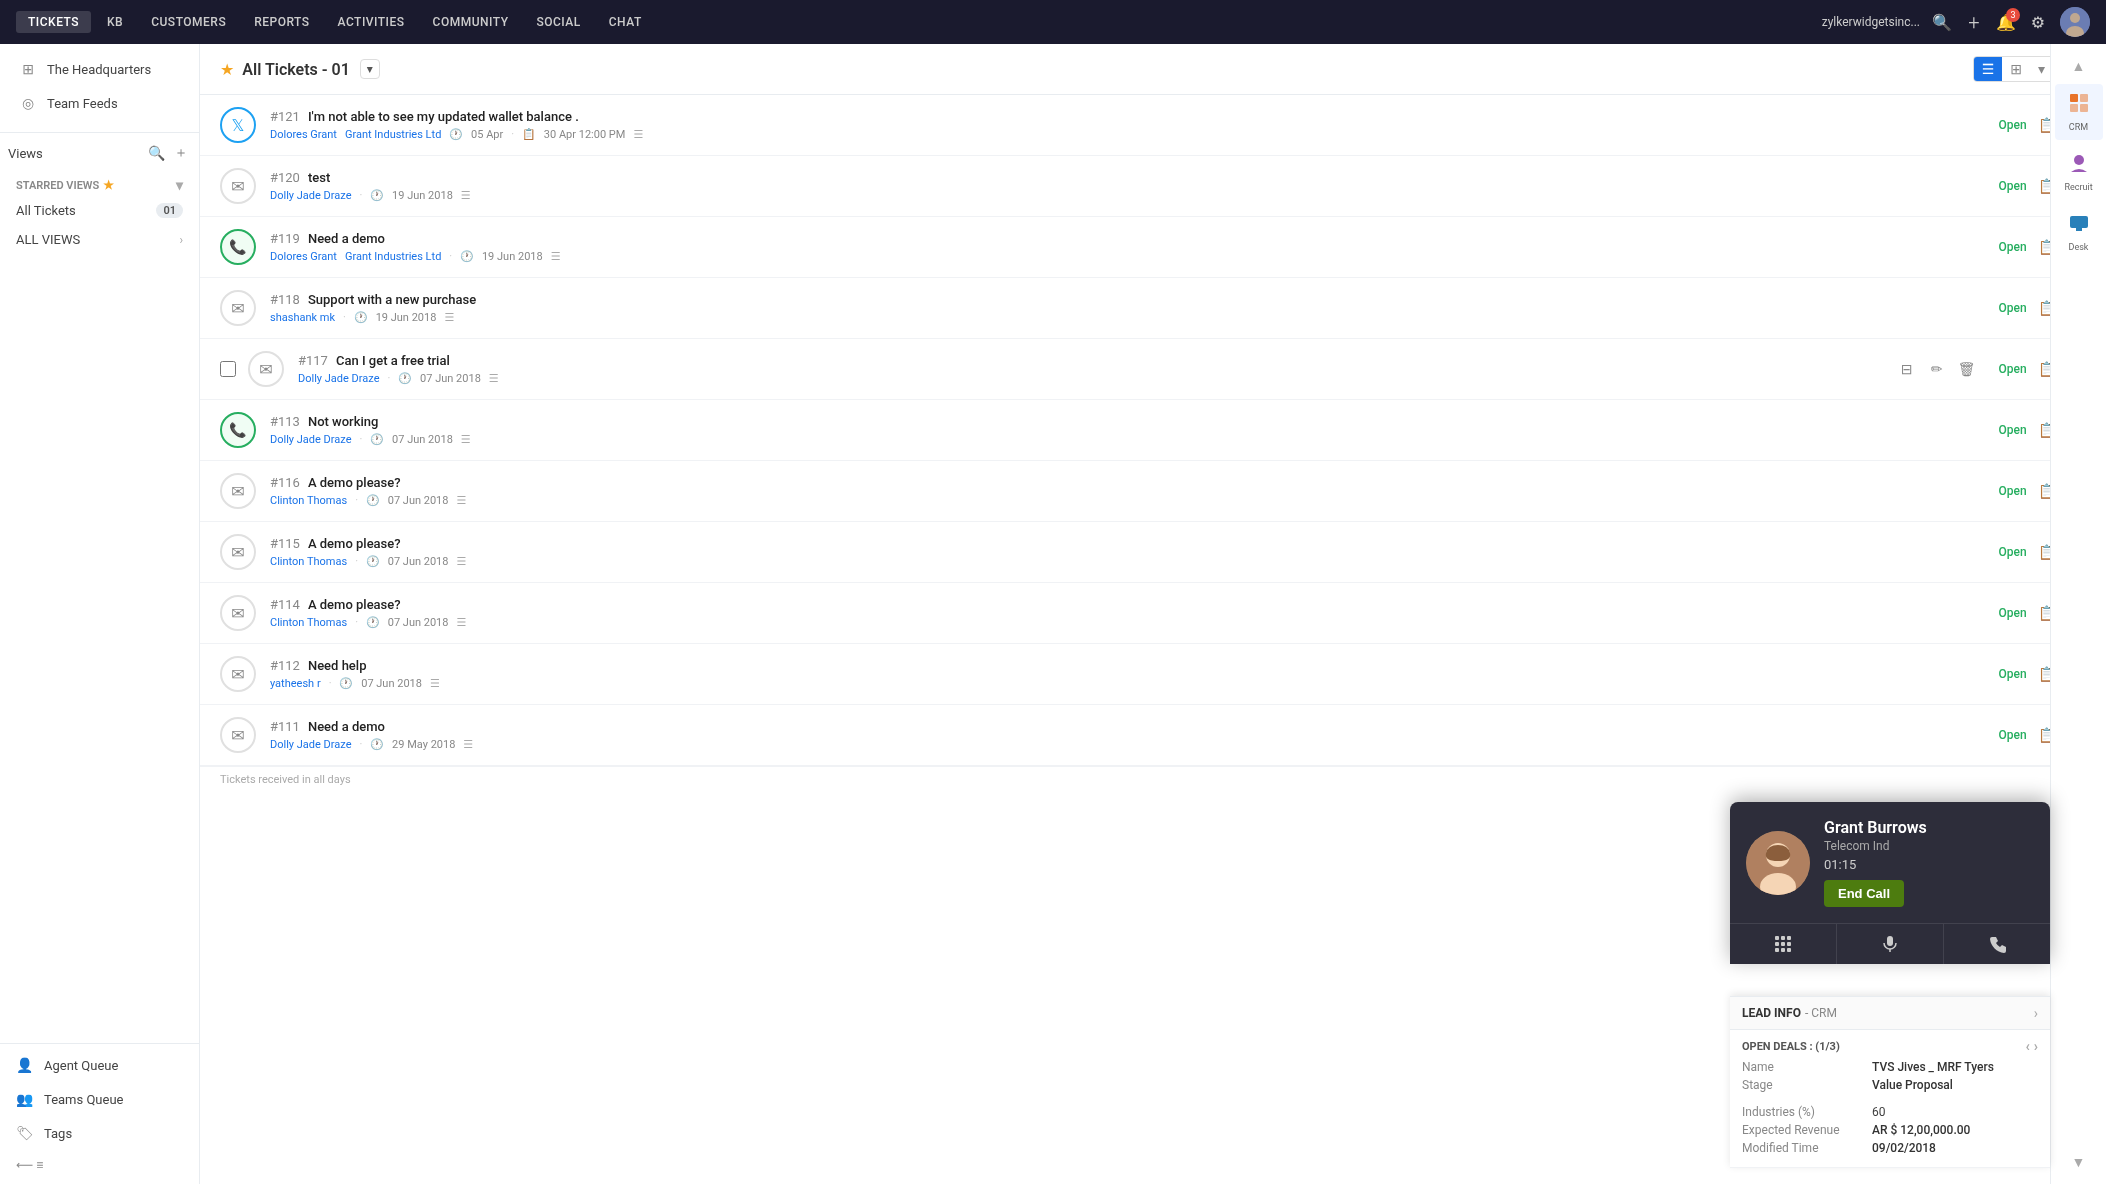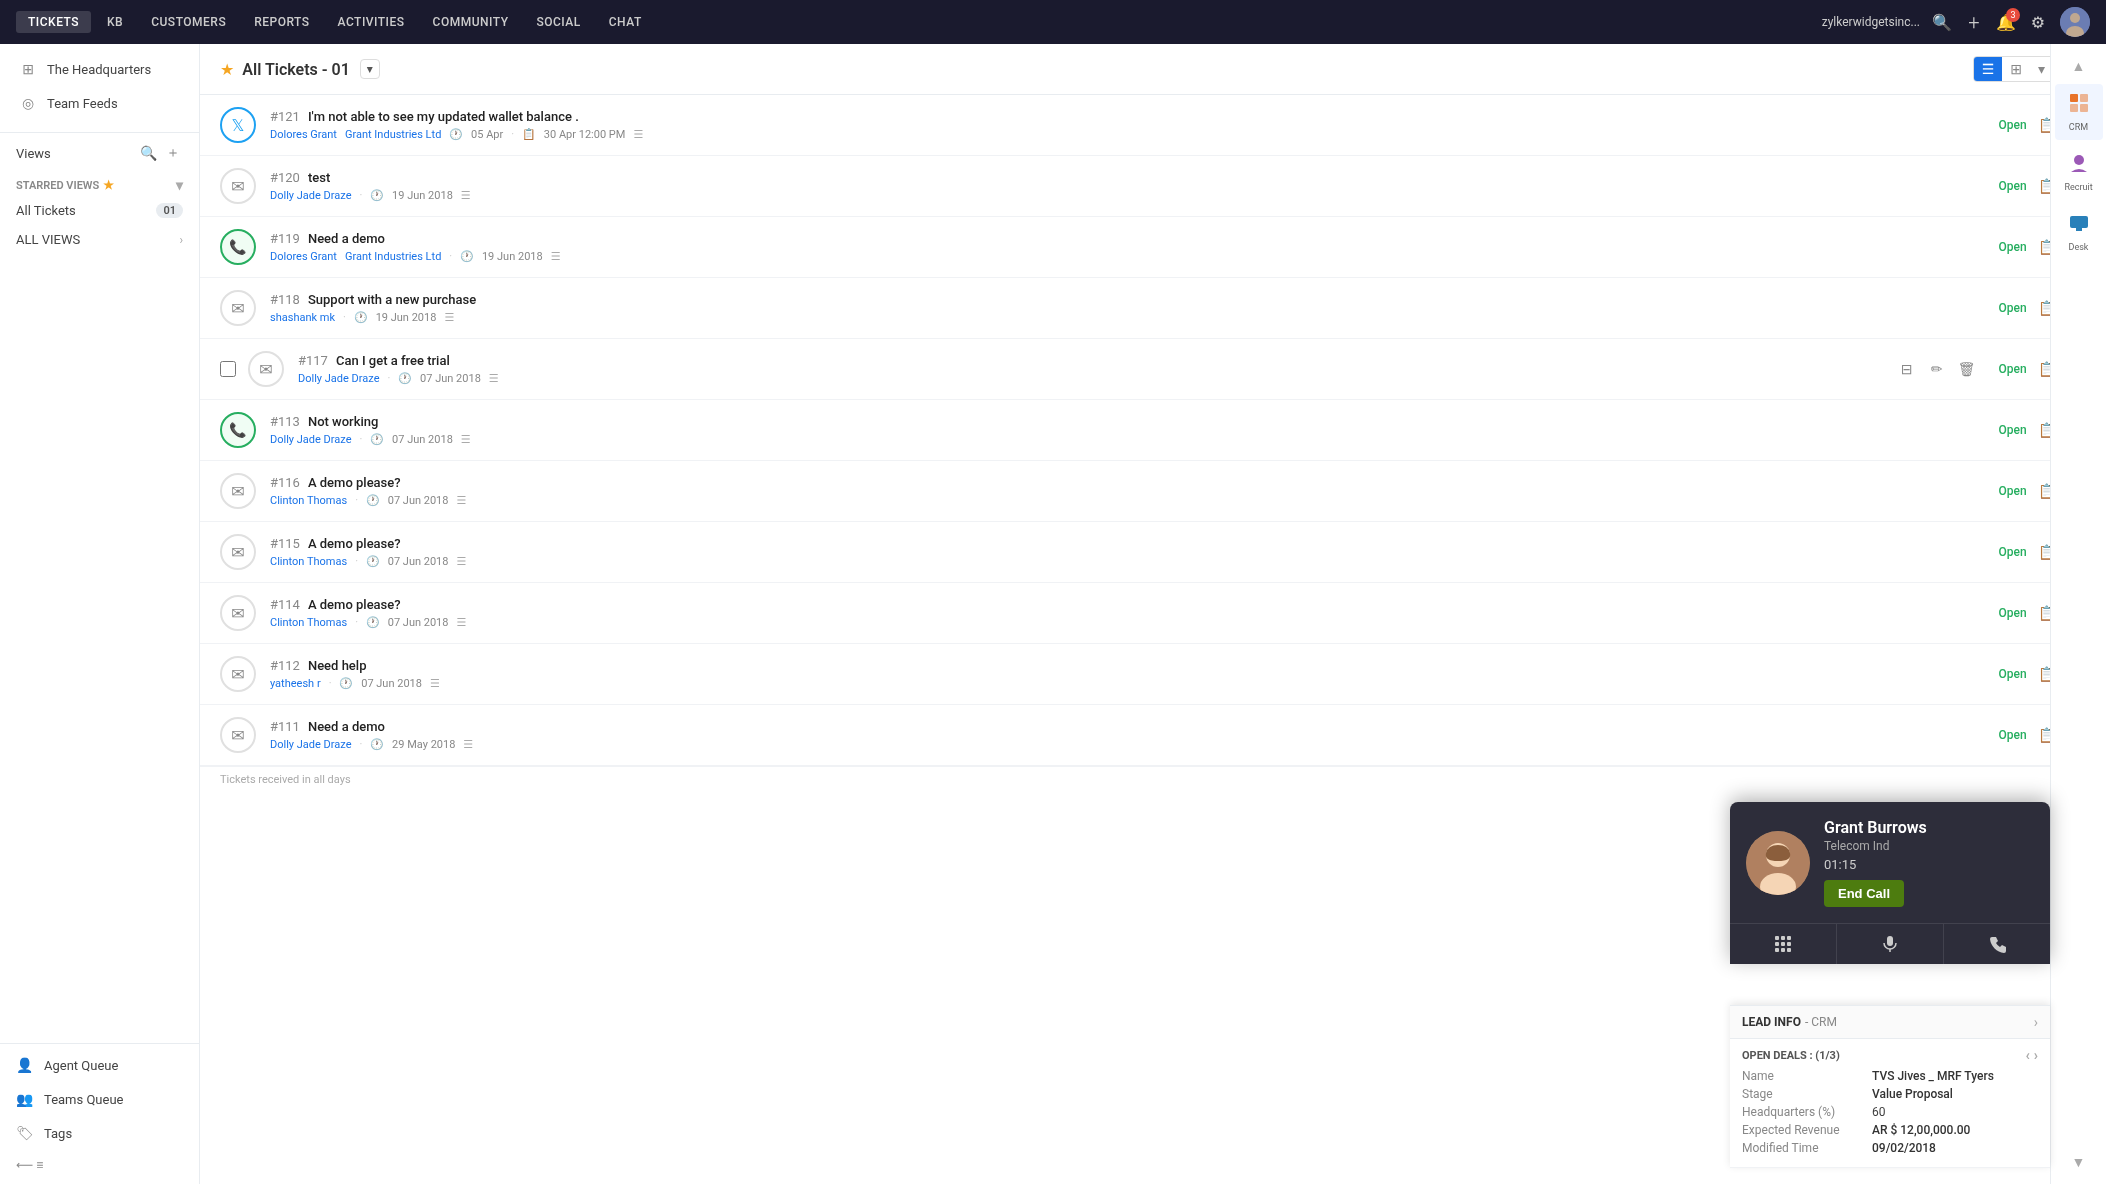--- a/index.html
+++ b/index.html
@@ -18,21 +18,21 @@
 
     
     .app-body { display: flex; height: calc(100vh - 44px); }
 
     
     .sidebar { width: 200px; background: #fff; border-right: 1px solid #e8ecf0; display: flex; flex-direction: column; flex-shrink: 0; }
     .sidebar-top { padding: 8px 0; }
     .sidebar-item { display: flex; align-items: center; gap: 10px; padding: 8px 16px; cursor: pointer; color: #444; font-size: 13px; border-left: 3px solid transparent; }
     .sidebar-item-icon { width: 18px; height: 18px; display: flex; align-items: center; justify-content: center; color: #888; font-size: 14px; }
     .sidebar-divider { border: none; border-top: 1px solid #e8ecf0; margin: 4px 0; }
-    .views-header { display: flex; align-items: center; padding: 6px 16px; gap: 16px; }
+    .views-header { display: flex; align-items: center; padding: 6px 8px; gap: 16px; }
     .views-label { font-size: 13px; color: #444; flex: 1; }
     .views-actions { display: flex; gap: 4px; }
     .icon-btn { width: 20px; height: 20px; display: flex; align-items: center; justify-content: center; cursor: pointer; color: #888; border-radius: 3px; font-size: 14px; }
     .starred-views { padding: 4px 0; }
     .starred-label { display: flex; align-items: center; gap: 4px; padding: 4px 16px; font-size: 11px; font-weight: 600; color: #888; text-transform: uppercase; }
     .star-icon { color: #f5a623; font-size: 12px; }
     .all-views-row { display: flex; align-items: center; justify-content: space-between; padding: 6px 16px; cursor: pointer; color: #444; font-size: 13px; }
     .count-badge { background: #e8ecf0; color: #555; border-radius: 10px; padding: 1px 7px; font-size: 11px; font-weight: 600; }
     .sidebar-bottom { margin-top: auto; border-top: 1px solid #e8ecf0; padding: 4px 0; }
     .sidebar-footer-item { display: flex; align-items: center; gap: 10px; padding: 8px 16px; cursor: pointer; color: #444; font-size: 13px; }
@@ -605,26 +605,26 @@
       <div style="display:flex;gap:4px;">
         <span style="cursor:pointer; color:#aaa; font-size:14px;">‹</span>
         <span style="cursor:pointer; color:#aaa; font-size:14px;">›</span>
       </div>
     </div>
     <div style="font-size:12px;">
       <div style="display:flex; margin-bottom:4px;">
         <span style="color:#888; width:130px; flex-shrink:0;">Name</span>
         <span style="color:#333; font-weight:500;">TVS Jives _ MRF Tyers</span>
       </div>
-      <div style="display:flex; margin-bottom:4px;">
+      <div style="display:flex; margin-bottom:13px;">
         <span style="color:#888; width:130px; flex-shrink:0;">Stage</span>
         <span style="color:#333; font-weight:500;">Value Proposal</span>
       </div>
       <div style="display:flex; margin-bottom:4px;">
-        <span style="color:#888; width:130px; flex-shrink:0;">Headquarters (%)</span>
+        <span style="color:#888; width:130px; flex-shrink:0;">Industries (%)</span>
         <span style="color:#404040; font-weight:400;">60</span>
       </div>
       <div style="display:flex; margin-bottom:4px;">
         <span style="color:#888; width:130px; flex-shrink:0;">Expected Revenue</span>
         <span style="color:#333; font-weight:500;">AR $ 12,00,000.00</span>
       </div>
       <div style="display:flex; margin-bottom:4px;">
         <span style="color:#888; width:130px; flex-shrink:0;">Modified Time</span>
         <span style="color:#333; font-weight:500;">09/02/2018</span>
       </div>

